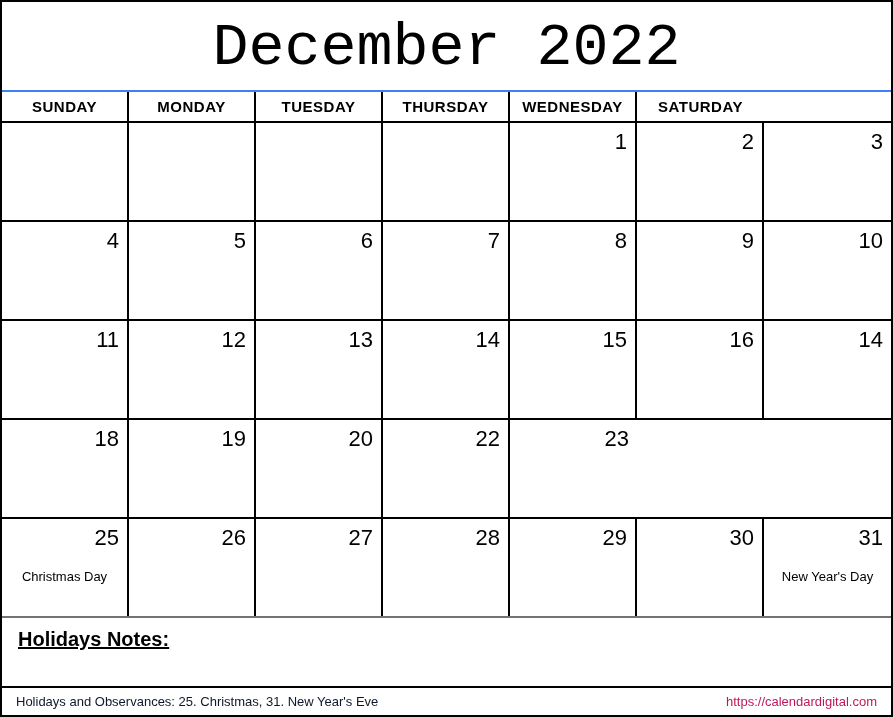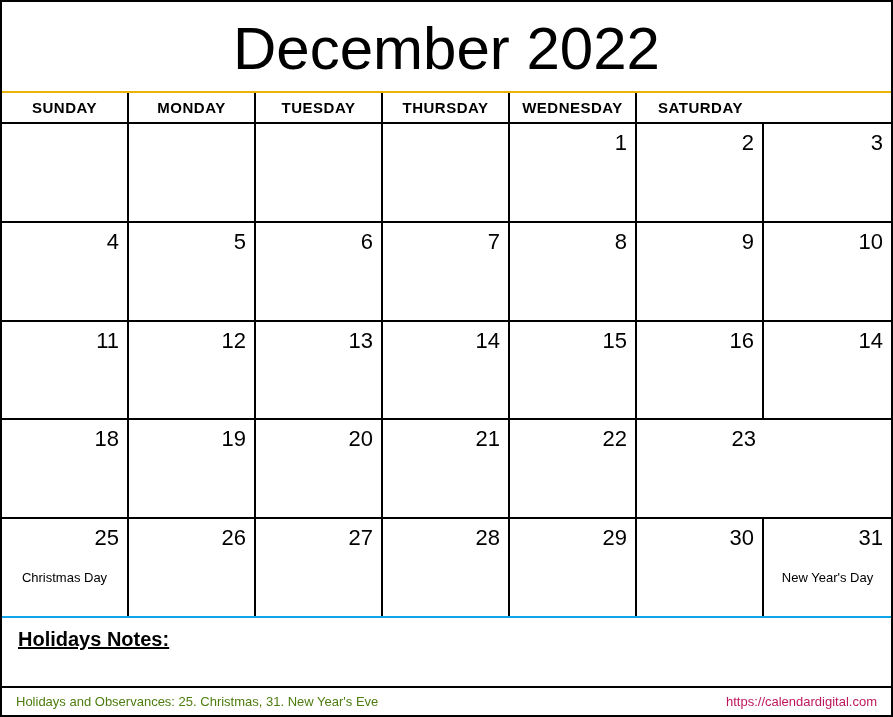--- a/index.html
+++ b/index.html
@@ -24,29 +24,29 @@
       background: #fff;
       display: flex;
       flex-direction: column;
     }
 
     .calendar-title {
       text-align: center;
       font-size: 60px;
       font-weight: 400;
       padding: 12px 0 8px;
-      font-family: Liberation Sans, sans-serif;
+      font-family: Liberation Mono, monospace;
       color: #000;
     }
 
     .calendar-grid {
       flex: 1;
       display: flex;
       flex-direction: column;
-      border-top: 2px solid #eab308;
+      border-top: 2px solid #3b82f6;
     }
 
     .day-headers {
       display: grid;
       grid-template-columns: repeat(7, 1fr);
       border-bottom: 2px solid #000;
     }
 
     .day-header {
       text-align: center;
@@ -102,42 +102,42 @@
 
     .day-event {
       font-size: 13px;
       text-align: center;
       width: 100%;
       margin-top: 18px;
       line-height: 1.3;
     }
 
     .holidays-notes-section {
-      border-top: 2px solid #0ea5e9;
+      border-top: 2px solid #737373;
       padding: 10px 16px 10px;
       min-height: 70px;
     }
 
     .holidays-notes-title {
       font-size: 20px;
       font-weight: bold;
       text-decoration: underline;
     }
 
     .footer-bar {
       border-top: 2px solid #000;
       display: flex;
       justify-content: space-between;
       align-items: center;
       padding: 6px 14px;
     }
 
     .footer-holidays {
       font-size: 13px;
-      color: #4d7c0f;
+      color: #0f172a;
     }
 
     .footer-url {
       font-size: 13px;
       color: #be185d;
     }
 
     .empty-cell {
       background: #fff;
     }
@@ -224,23 +224,20 @@
           <div class="day-cell">
             <span class="day-number">18</span>
           </div>
           <div class="day-cell">
             <span class="day-number">19</span>
           </div>
           <div class="day-cell">
             <span class="day-number">20</span>
           </div>
           <div class="day-cell">
-            <span class="day-number">21</span>
-          </div>
-          <div class="day-cell">
             <span class="day-number">22</span>
           </div>
           <div class="day-cell">
             <span class="day-number">23</span>
           </div>
         </div>
         <div class="week-row">
           <div class="day-cell">
             <span class="day-number">25</span>
             <span class="day-event">Christmas Day</span>

